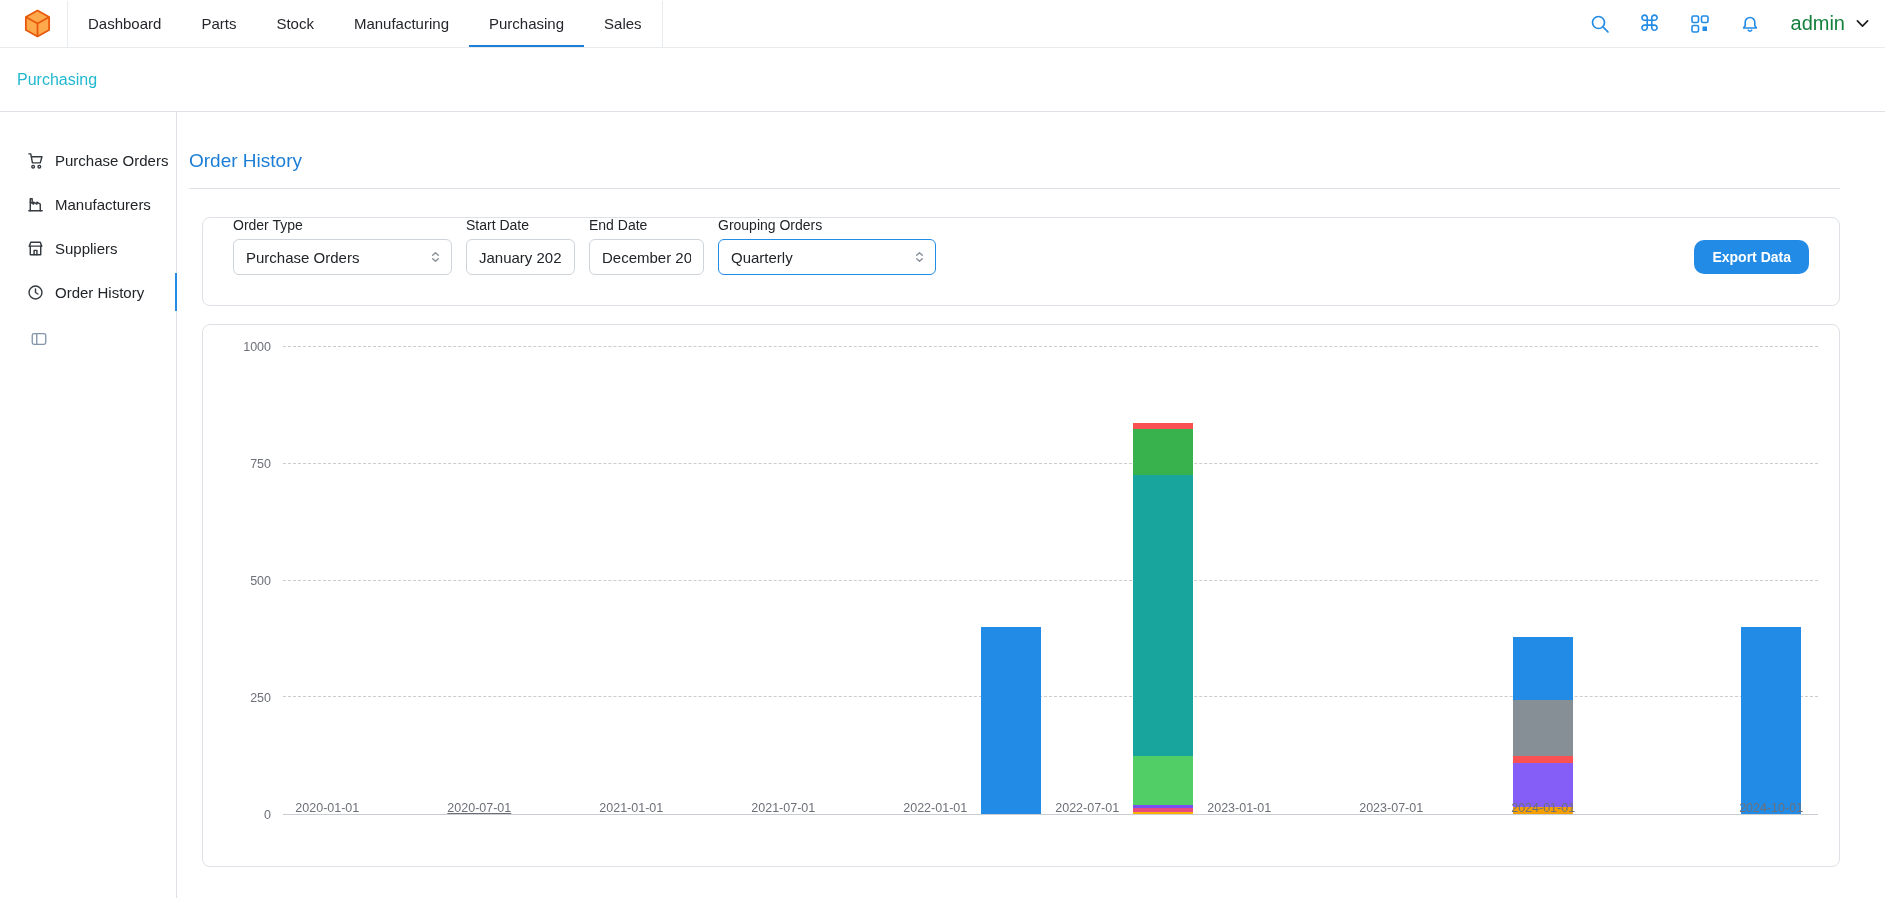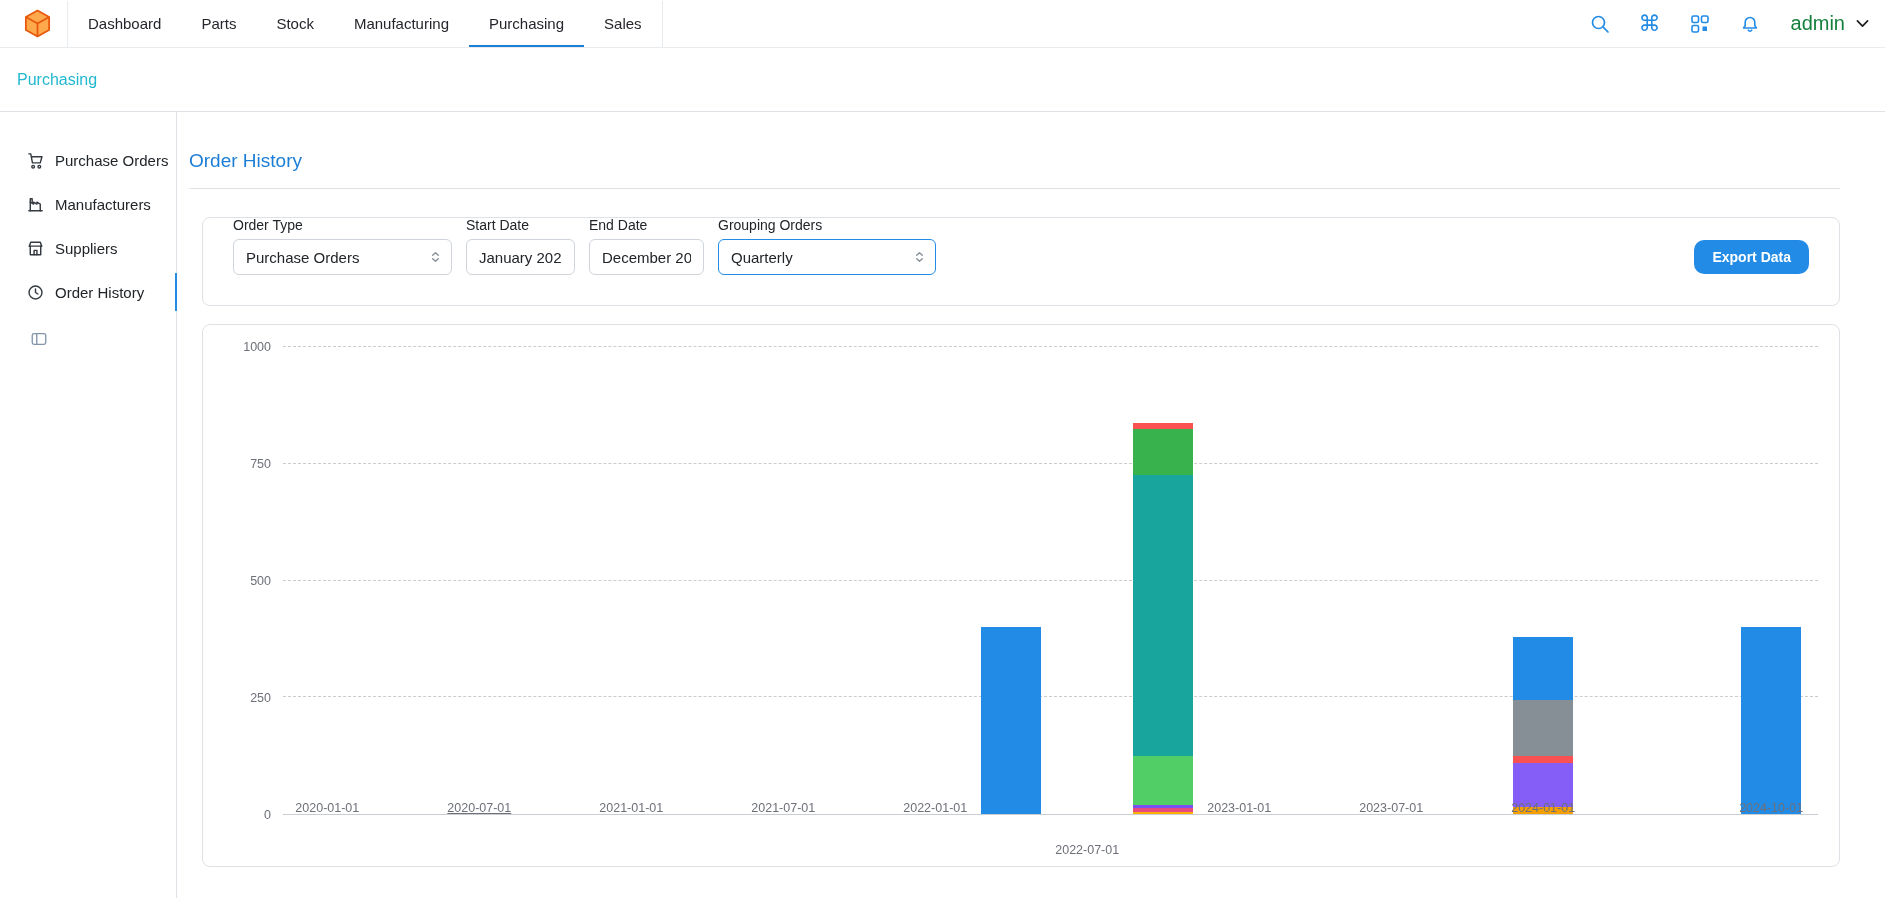--- a/index.html
+++ b/index.html
@@ -279,21 +279,21 @@
           <div class="bar" style="left: 96.9472%; width: 60px;">
             <div class="seg" style="height: 40%; background: rgb(34, 139, 230);"></div>
           </div>
         </div>
       <div class="xlabels">
           <div class="xtick" style="left: 2.88779%;">2020-01-01</div>
           <div class="xtick" style="left: 12.7888%; text-decoration: underline;">2020-07-01</div>
           <div class="xtick" style="left: 22.6898%;">2021-01-01</div>
           <div class="xtick" style="left: 32.5908%;">2021-07-01</div>
           <div class="xtick" style="left: 42.4917%;">2022-01-01</div>
-          <div class="xtick" style="left: 52.3927%; margin-top: 42px;">2022-07-01</div>
+          <div class="xtick" style="left: 52.3927%;">2022-07-01</div>
           <div class="xtick" style="left: 62.2937%;">2023-01-01</div>
           <div class="xtick" style="left: 72.1947%;">2023-07-01</div>
           <div class="xtick" style="left: 82.0957%;">2024-01-01</div>
           <div class="xtick" style="left: 96.9472%;">2024-10-01</div>
         </div>
     </section>
   </main>
 </div>
 
 </body></html>

